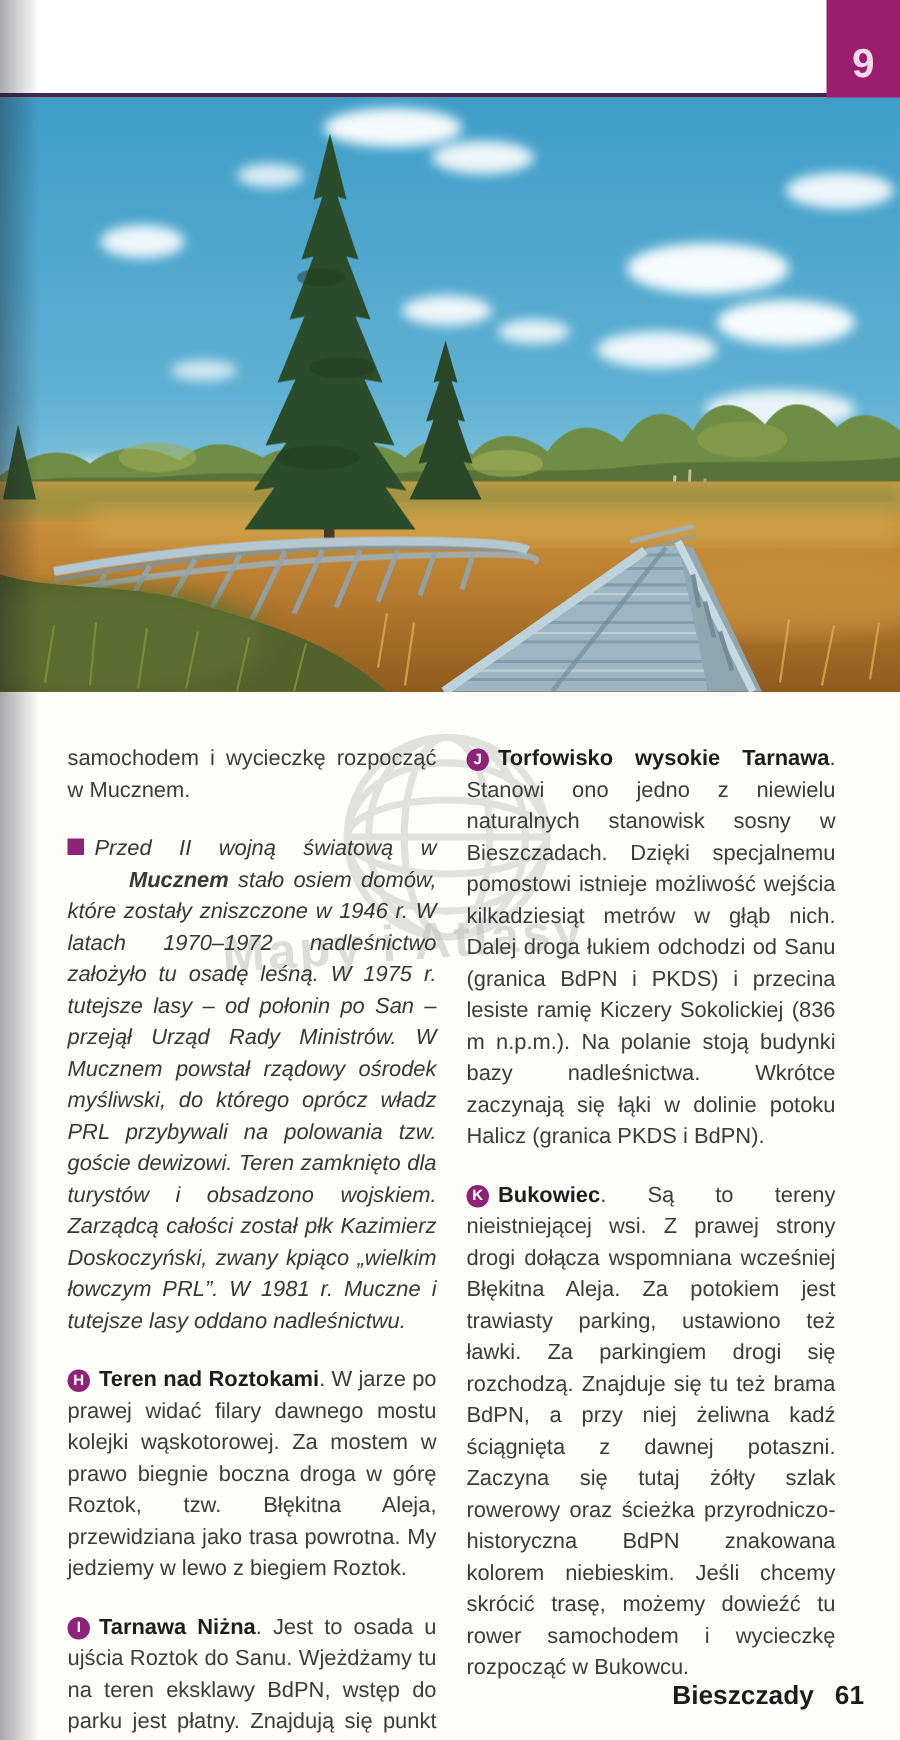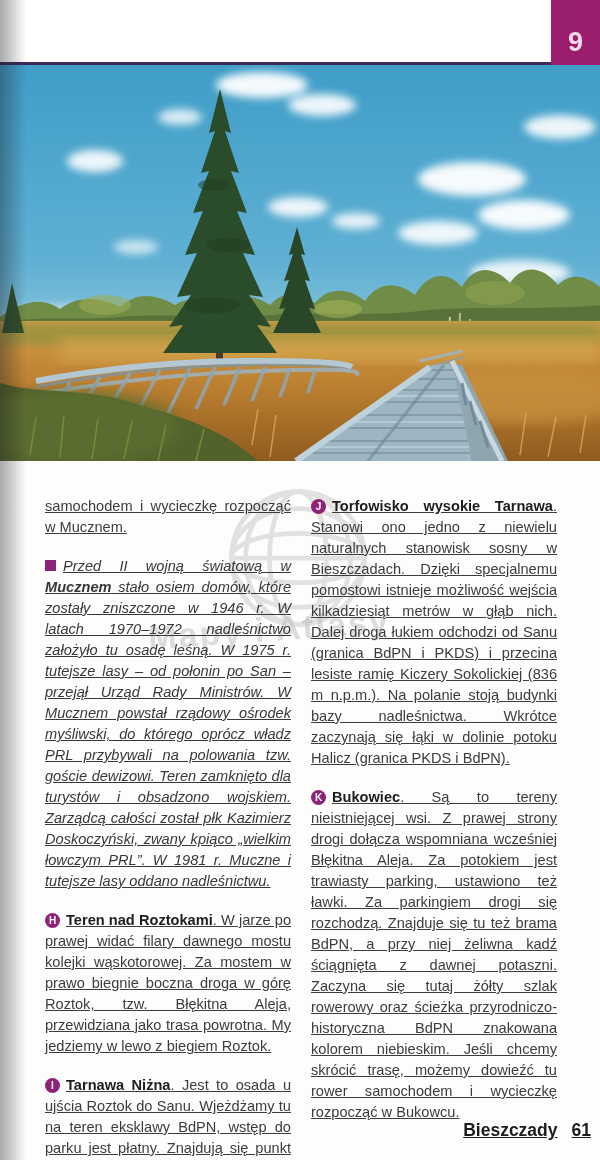--- a/index.html
+++ b/index.html
@@ -14,31 +14,31 @@
   
   .photo{position:absolute;top:65px;left:0;width:600px;height:396px;display:block;}
   
   .wm-globe{position:absolute;top:482px;left:222px;width:152px;height:152px;opacity:.45;z-index:1;}
   .wm-text{position:absolute;top:610px;left:148px;z-index:1;font-size:34px;font-weight:bold;
         color:#bcbcbc;opacity:.5;letter-spacing:2px;transform:rotate(-4deg);white-space:nowrap;}
   
   .article{position:absolute;top:496px;left:45px;width:512px;display:flex;gap:20px;z-index:2;
         color:#3c3c3c;font-size:14.6px;line-height:21px;text-align:justify;}
   .col{width:246px;}
-  .article p{margin:0 0 18px 0;text-decoration:underline;}
+  .article p{margin:0 0 18px 0;}
   .note{font-style:italic;color:#383838;}
-  .note b{font-weight:bold;}
+  .note b{font-weight:bold;margin-left:41px;}
   .sq{display:inline-block;width:11px;height:11px;background:#8e2277;margin-right:7px;}
   .marker{display:inline-block;width:15px;height:15px;border-radius:50%;background:#8e2277;
         color:#ffffff;font-size:10px;font-weight:bold;font-style:normal;text-align:center;
         line-height:15px;margin-right:6px;vertical-align:1px;}
   .entry b{color:#1d1d1d;margin-top:44px;}
   
-  .footer{position:absolute;top:1120px;right:9px;z-index:2;font-size:17.5px;font-weight:bold;
-        color:#1c1c1c;text-decoration:underline;}
+  .footer{position:absolute;top:1120px;right:24px;z-index:2;font-size:17.5px;font-weight:bold;
+        color:#1c1c1c;}
   .footer .num{margin-left:14px;}
   
   .binding{position:absolute;top:0;left:0;width:26px;height:100%;z-index:9;pointer-events:none;
         background:linear-gradient(90deg,rgba(30,30,38,.38),rgba(30,30,38,0));}
 </style>
 </head>
 <body>
 
 <div class="page">
 

